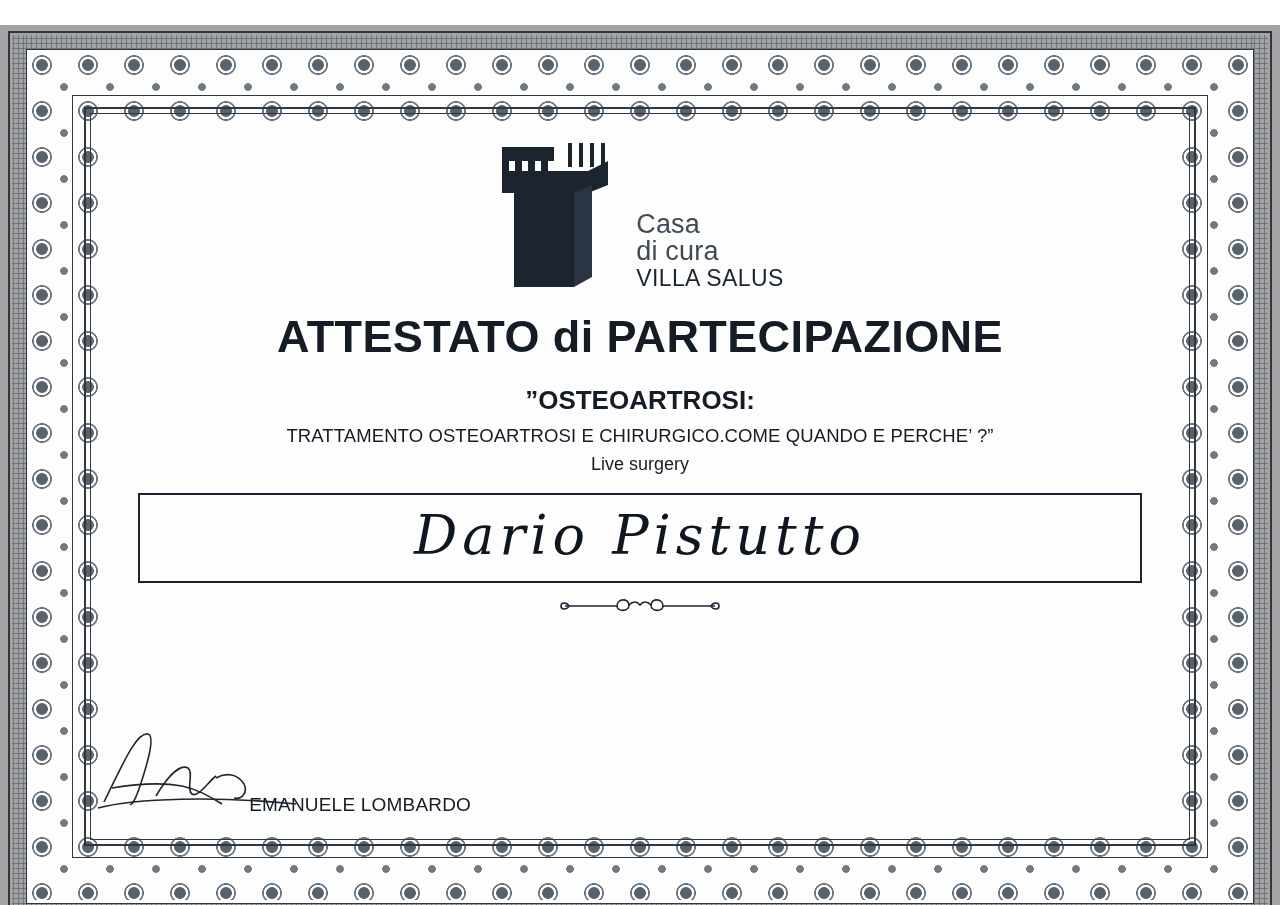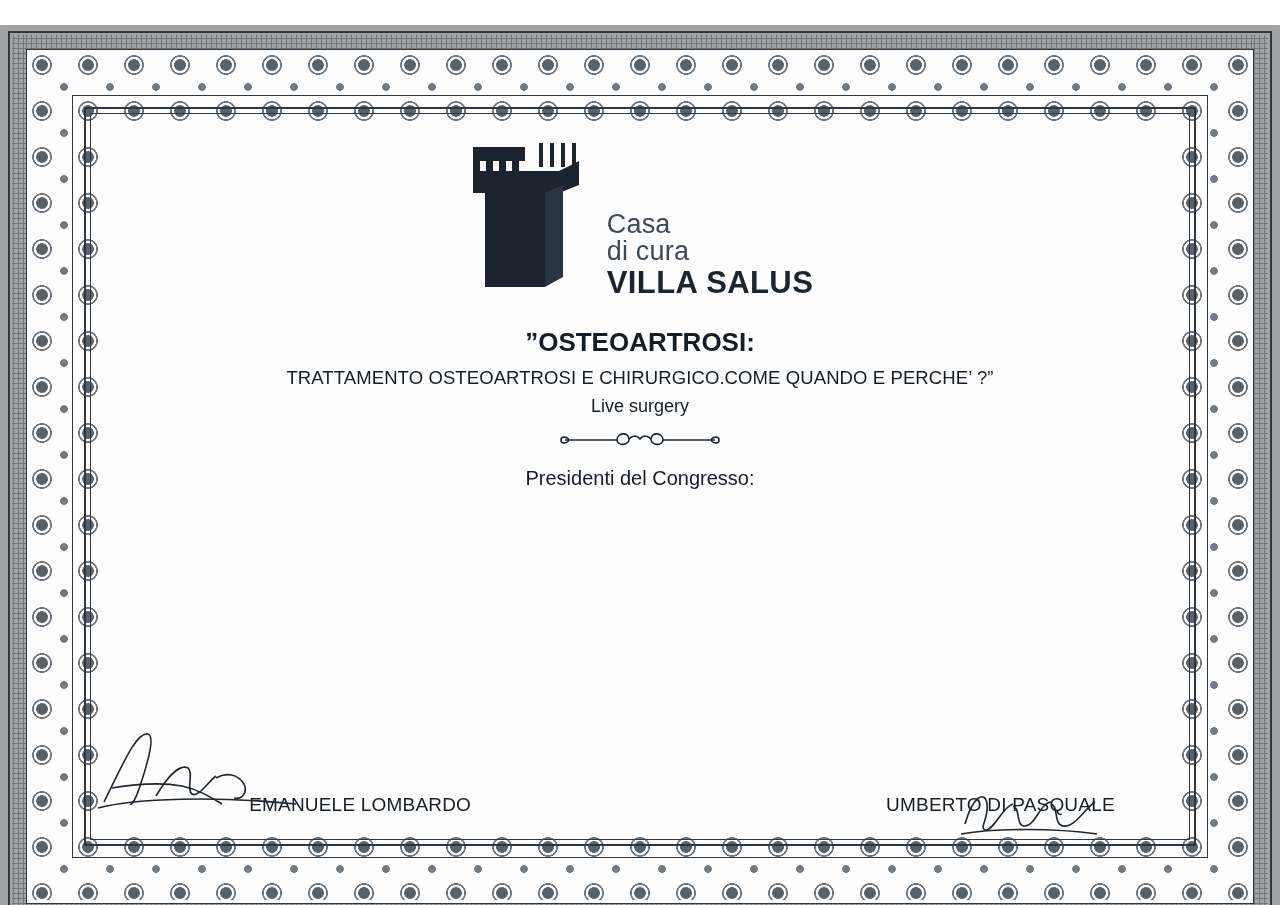--- a/index.html
+++ b/index.html
@@ -113,22 +113,22 @@
   .logo-mark { width: 130px; height: 160px; display: block; }
   .logo-text {
     text-align: left;
     margin-top: 74px;
     line-height: 1.0;
     color: #3f4a55;
   }
   .logo-text .l1 { font-size: 27px; letter-spacing: .2px; }
   .logo-text .l2 { font-size: 27px; letter-spacing: .2px; }
   .logo-text .l3 {
-    font-size: 31px;
-    font-weight: bold;
+    font-size: 23px;
+    font-weight: normal;
     color: #1c2430;
     letter-spacing: .4px;
     margin-top: 2px;
   }
 
   .main-title {
     font-size: 45px;
     font-weight: bold;
     color: #151c26;
     letter-spacing: .4px;
@@ -258,64 +258,56 @@
           <path d="M78 56 L96 48 L96 140 L78 150 Z" fill="#2b3442"></path>
         </g>
       </svg>
       <div class="logo-text">
         <div class="l1">Casa</div>
         <div class="l2">di cura</div>
         <div class="l3">VILLA SALUS</div>
       </div>
     </div>
 
+    <div class="main-title">ATTESTATO di PARTECIPAZIONE</div>
 
     <div class="course-title">”OSTEOARTROSI:</div>
     <div class="course-sub">TRATTAMENTO OSTEOARTROSI E CHIRURGICO.COME QUANDO E PERCHE’ ?”</div>
     <div class="course-sub2">Live surgery</div>
 
+    <div class="name-box">
+      <div class="name-script">Dario  Pistutto</div>
+    </div>
 
 
     <svg class="divider-orn" viewBox="0 0 170 26" aria-hidden="true">
       <g fill="none" stroke="#1b2430" stroke-width="1.6">
         <path d="M10 13 C 30 13, 40 13, 62 13"></path>
         <path d="M160 13 C 140 13, 130 13, 108 13"></path>
         <path d="M62 13 C 62 5, 74 5, 74 12 C 74 19, 62 19, 62 13"></path>
         <path d="M108 13 C 108 5, 96 5, 96 12 C 96 19, 108 19, 108 13"></path>
         <path d="M74 12 C 78 8, 82 8, 85 12 C 88 8, 92 8, 96 12"></path>
         <path d="M14 13 C 12 9, 6 9, 6 13 C 6 17, 12 17, 14 13"></path>
         <path d="M156 13 C 158 9, 164 9, 164 13 C 164 17, 158 17, 156 13"></path>
       </g>
     </svg>
 
-    <div class="presidents-label">Presidenti del Congresso:</div>
 
     <div class="sign-row">
 
       <div class="sign-cell left">
         <svg class="scribble s1" viewBox="0 0 230 90" aria-hidden="true">
           <g fill="none" stroke="#20262f" stroke-width="1.6">
             <path d="M8 78 C 26 42, 40 8, 52 10 C 60 12, 50 44, 44 62 C 40 74, 36 82, 34 80"></path>
             <path d="M16 64 C 40 60, 64 58, 86 62 C 104 66, 116 74, 126 80"></path>
             <path d="M60 72 C 72 52, 84 40, 92 44 C 98 48, 90 66, 96 70 C 102 74, 112 58, 120 52"></path>
             <path d="M120 54 C 130 48, 142 50, 148 60 C 152 68, 146 76, 138 74"></path>
             <path d="M2 84 C 40 74, 120 72, 200 80"></path>
           </g>
         </svg>
         <div class="sign-name">EMANUELE LOMBARDO</div>
       </div>
 
-      <div class="sign-cell center">
-        <div class="sign-name">UMBERTO  DI PASQUALE</div>
-        <svg class="scribble s2" viewBox="0 0 150 58" aria-hidden="true">
-          <g fill="none" stroke="#20262f" stroke-width="1.6">
-            <path d="M10 40 C 18 12, 30 6, 32 20 C 34 34, 24 44, 30 46 C 38 48, 48 22, 58 20"></path>
-            <path d="M58 22 C 66 24, 60 42, 70 42 C 80 42, 86 18, 96 18"></path>
-            <path d="M96 20 C 104 22, 98 40, 108 42 C 120 44, 130 24, 140 18"></path>
-            <path d="M6 50 C 40 44, 100 44, 142 50"></path>
-          </g>
-        </svg>
-      </div>
 
 
     </div>
   </div>
 </div>
 
 </body></html>

